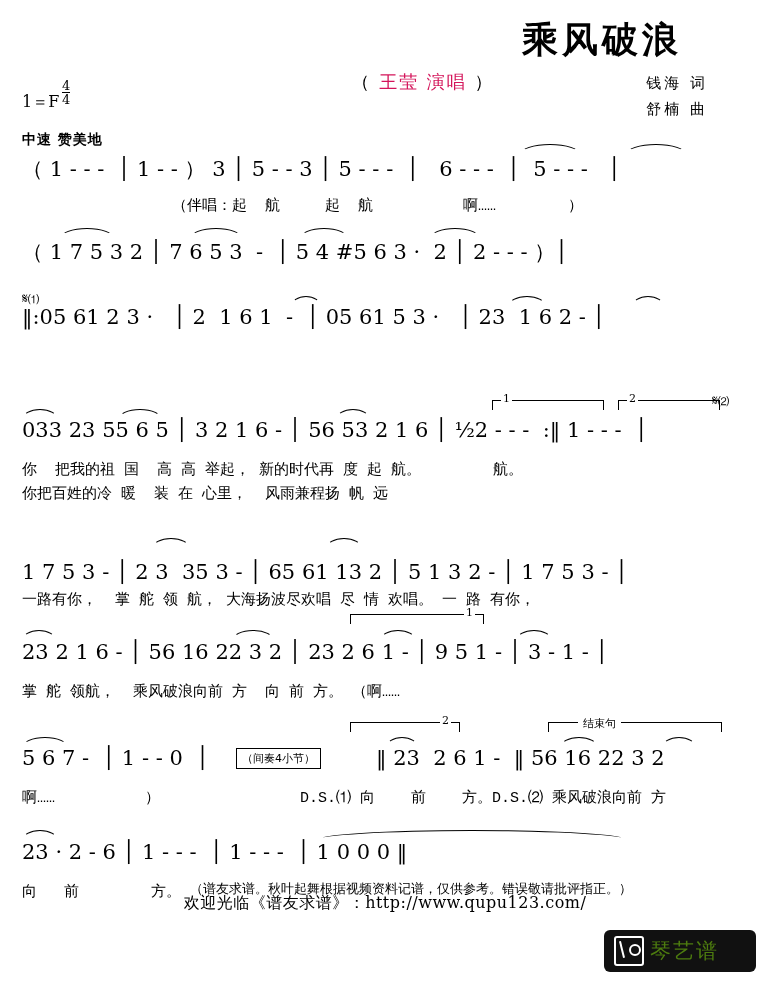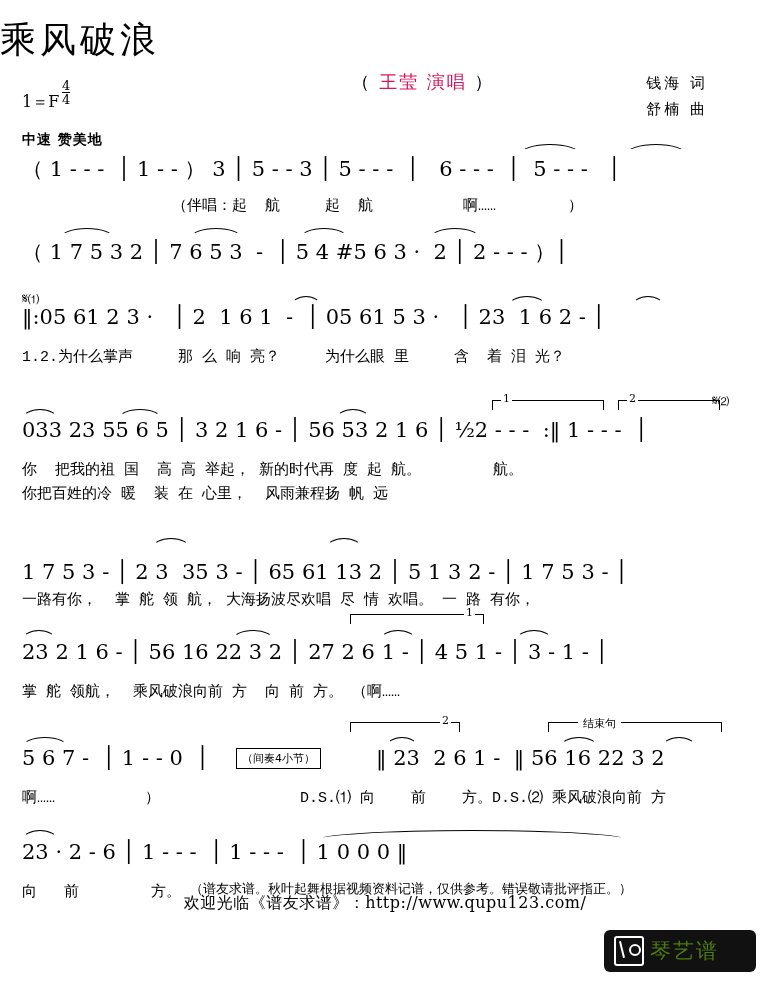--- a/index.html
+++ b/index.html
@@ -9,23 +9,23 @@
     font-family:"DejaVu Sans", sans-serif;
     color:#000;
     position:relative;
     overflow:hidden;
   }
   .sheet { position:relative; width:770px; height:986px; }
 
   
   .title {
     position:absolute; top:16px; left:0; width:682px;
-    text-align:left;
-    font-family:"DejaVu Serif", serif;
-    font-weight:normal;
+    text-align:right;
+    font-family:"DejaVu Serif", serif;
+    font-weight:bold;
     font-size:36px;
     letter-spacing:4px;
   }
   .singer {
     position:absolute; top:70px; left:0; width:770px;
     text-align:center;
     font-size:18px;
     color:#d4145a;
     letter-spacing:2px;
     margin-left:38px;
@@ -167,21 +167,20 @@
   <div class="tie" style="top:144px; left:626px; width:58px;"></div>
 
   <div class="mline" style="top:238px; left:22px;">（ 1 7 5 3 2 │ 7 6 5 3  -  │ 5 4 #5 6 3 ·  2 │ 2 - - - ）│</div>
   <div class="tie" style="top:228px; left:60px; width:52px;"></div>
   <div class="tie" style="top:228px; left:190px; width:50px;"></div>
   <div class="tie" style="top:228px; left:300px; width:46px;"></div>
   <div class="tie" style="top:228px; left:430px; width:48px;"></div>
 
   <div class="seg" style="top:290px; left:22px;">𝄋<span style="font-size:11px;">⑴</span></div>
   <div class="mline" style="top:305px; left:22px;">‖:05 61 2 3 ·   │ 2  1 6 1  -  │ 05 61 5 3 ·   │ 23  1 6 2 - │</div>
-  <div class="lyric" style="top:347px; left:22px;">1.2.为什么掌声     那 么 响 亮？     为什么眼 里     含  着 泪 光？</div>
   <div class="tie" style="top:296px; left:291px; width:28px;"></div>
   <div class="tie" style="top:296px; left:508px; width:36px;"></div>
   <div class="tie" style="top:296px; left:632px; width:30px;"></div>
 
   <div class="brkt" style="top:400px; left:492px; width:110px;">
     <span class="lbl">1</span>
   </div>
   <div class="brkt" style="top:400px; left:618px; width:100px;">
     <span class="lbl">2</span>
   </div>
@@ -195,21 +194,21 @@
   <div class="tie" style="top:409px; left:336px; width:32px;"></div>
 
   <div class="mline" style="top:548px; left:22px;margin-top:12px;">1 7 5 3 - │ 2 3  35 3 - │ 65 61 13 2 │ 5 1 3 2 - │ 1 7 5 3 - │</div>
   <div class="lyric" style="top:590px; left:22px;">一路有你，  掌 舵 领 航， 大海扬波尽欢唱 尽 情 欢唱。 一 路 有你，</div>
   <div class="tie" style="top:538px; left:152px; width:36px;"></div>
   <div class="tie" style="top:538px; left:326px; width:34px;"></div>
 
   <div class="brkt" style="top:614px; left:350px; width:132px;">
     <span class="lbl right">1</span>
   </div>
-  <div class="mline" style="top:640px; left:22px;">23 2 1 6 - │ 56 16 22 3 2 │ 27 2 6 1 - │ 4 5 1 - │ 3 - 1 - │</div>
+  <div class="mline" style="top:640px; left:22px;">23 2 1 6 - │ 56 16 22 3 2 │ 23 2 6 1 - │ 9 5 1 - │ 3 - 1 - │</div>
   <div class="lyric" style="top:682px; left:22px;">掌 舵 领航，  乘风破浪向前 方  向 前 方。 （啊……</div>
   <div class="tie" style="top:630px; left:22px; width:32px;"></div>
   <div class="tie" style="top:630px; left:232px; width:40px;"></div>
   <div class="tie" style="top:630px; left:380px; width:34px;"></div>
   <div class="tie" style="top:630px; left:516px; width:34px;"></div>
 
   <div class="brkt" style="top:722px; left:350px; width:108px;">
     <span class="lbl right">2</span>
   </div>
   <div class="brkt" style="top:722px; left:548px; width:172px;"></div>

